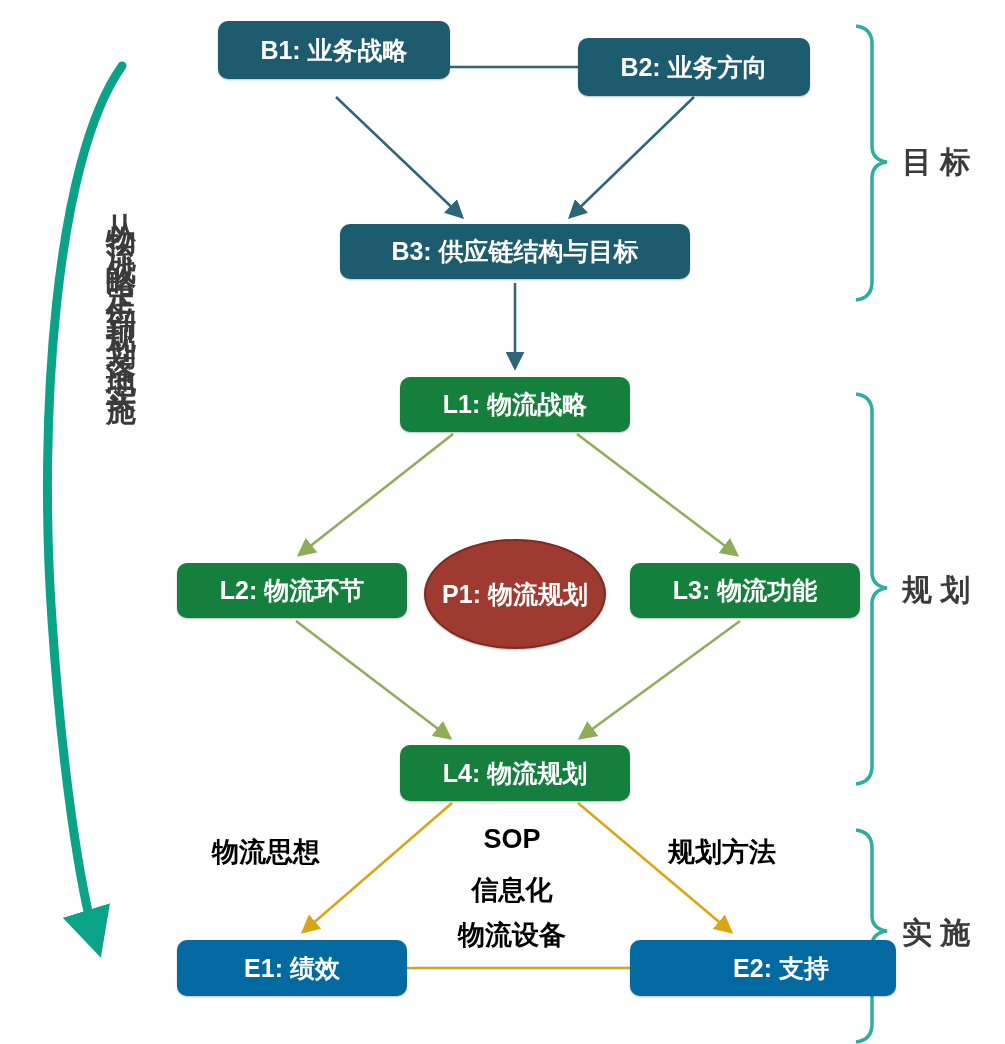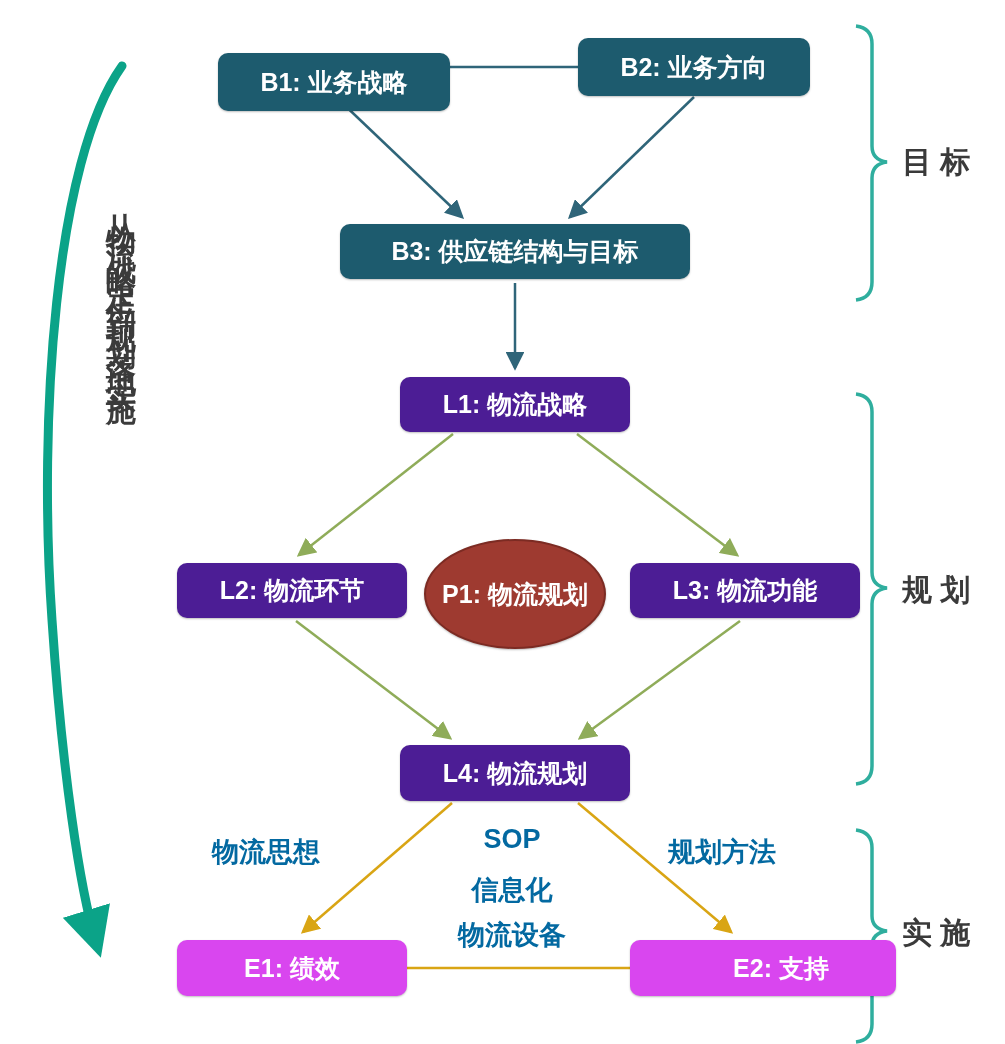--- a/index.html
+++ b/index.html
@@ -23,30 +23,30 @@
     justify-content: center;
     color: #ffffff;
     font-weight: bold;
     font-size: 25px;
     border-radius: 10px;
     box-shadow: 0 1px 2px rgba(0,0,0,0.25);
     white-space: nowrap;
     z-index: 2;
   }
   .node.biz { background: #1d5b6e; }
-  .node.log { background: #4c1d95; }
-  .node.exe { background: #d946ef; }
+  .node.log { background: #15803d; }
+  .node.exe { background: #0369a1; }
   .node.ellipse {
     background: #9e3a30;
     border: 2px solid #7c2b23;
     border-radius: 50%;
   }
   .annotation {
     position: absolute;
-    color: #0369a1;
+    color: #000000;
     font-size: 27px;
     font-weight: bold;
     text-align: center;
     z-index: 3;
     white-space: nowrap;
   }
   .section-label {
     position: absolute;
     color: #3a3a3a;
     font-size: 30px;
@@ -103,21 +103,21 @@
     <line x1="578" y1="803" x2="731" y2="932" stroke="#d9a514" stroke-width="2.5" marker-end="url(#m-gold)"></line>
     <line x1="407" y1="968" x2="630" y2="968" stroke="#d9a514" stroke-width="2.5"></line>
 
     <path d="M 122,66 C 55,160 38,420 52,620 C 62,770 80,890 96,942" fill="none" stroke="#0ba388" stroke-width="9" stroke-linecap="round" marker-end="url(#m-sidearrow)"></path>
 
     <path d="M 856,26 Q 872,28 872,44 L 872,146 Q 872,160 887,162 Q 872,164 872,178 L 872,282 Q 872,298 856,300" fill="none" stroke="#2fae9e" stroke-width="3.5"></path>
     <path d="M 856,394 Q 872,396 872,412 L 872,572 Q 872,586 887,588 Q 872,590 872,604 L 872,766 Q 872,782 856,784" fill="none" stroke="#2fae9e" stroke-width="3.5"></path>
     <path d="M 856,830 Q 872,832 872,848 L 872,916 Q 872,929 887,931 Q 872,933 872,946 L 872,1024 Q 872,1040 856,1042" fill="none" stroke="#2fae9e" stroke-width="3.5"></path>
   </svg>
 
-  <div class="node biz" style="left:218px; top:53px; width:232px; height:58px;">B1: 业务战略</div>
+  <div class="node biz" style="left:218px; top:21px; width:232px; height:58px;">B1: 业务战略</div>
   <div class="node biz" style="left:578px; top:38px; width:232px; height:58px;">B2: 业务方向</div>
   <div class="node biz" style="left:340px; top:224px; width:350px; height:55px;">B3: 供应链结构与目标</div>
 
   <div class="node log" style="left:400px; top:377px; width:230px; height:55px;">L1: 物流战略</div>
   <div class="node log" style="left:177px; top:563px; width:230px; height:55px;">L2: 物流环节</div>
   <div class="node ellipse" style="left:424px; top:539px; width:178px; height:106px;">P1: 物流规划</div>
   <div class="node log" style="left:630px; top:563px; width:230px; height:55px;">L3: 物流功能</div>
   <div class="node log" style="left:400px; top:745px; width:230px; height:56px;">L4: 物流规划</div>
 
   <div class="node exe" style="left:177px; top:940px; width:230px; height:56px;">E1: 绩效</div>

